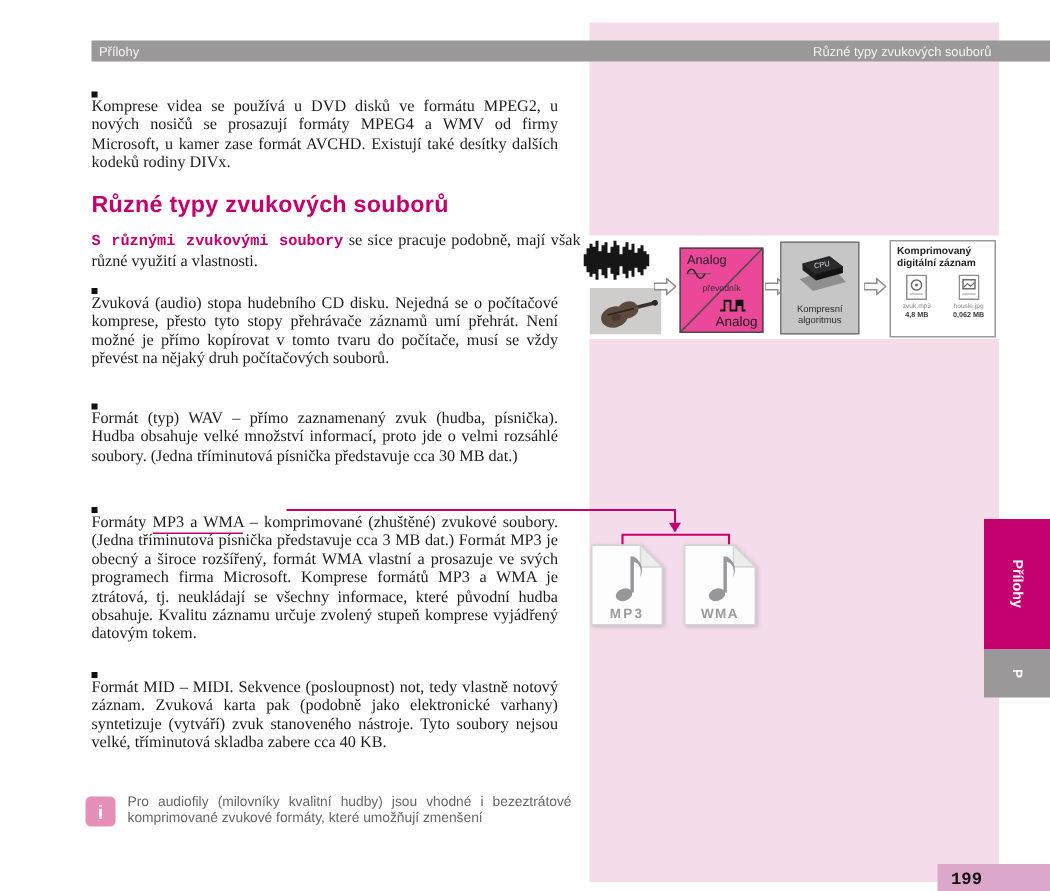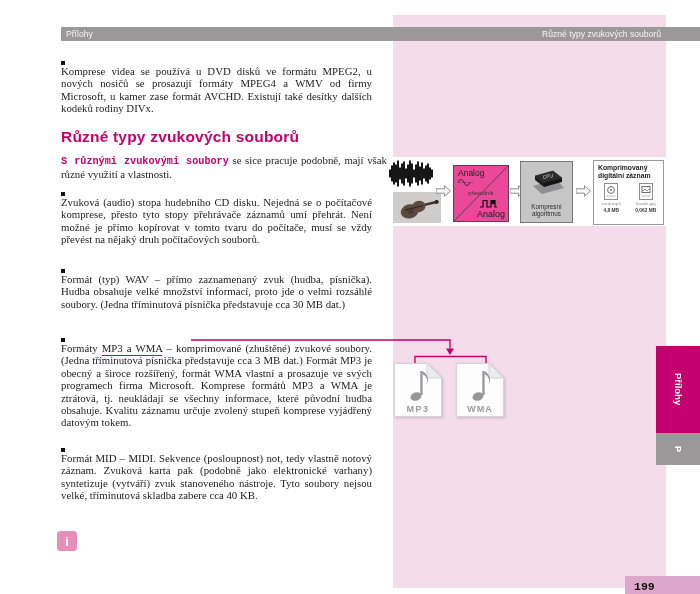--- a/index.html
+++ b/index.html
@@ -120,20 +120,21 @@
     <p class="btext"><span>Formáty </span><span class="u-accent">MP3 a WMA</span><span> – komprimované (zhuštěné) zvukové soubory. (Jedna tříminutová písnička představuje cca 3 MB dat.) Formát MP3 je obecný a široce rozšířený, formát WMA vlastní a prosazuje ve svých programech firma Microsoft. Komprese formátů MP3 a WMA je ztrátová, tj. neukládají se všechny informace, které původní hudba obsahuje. Kvalitu záznamu určuje zvolený stupeň komprese vyjádřený datovým tokem.</span></p>
   </div>
 
   <div class="abs bullet" style="top:446px">
     <span class="marker"></span>
     <p class="btext">Formát MID – MIDI. Sekvence (posloupnost) not, tedy vlastně notový záznam. Zvuková karta pak (podobně jako elektronické varhany) syntetizuje (vytváří) zvuk stanoveného nástroje. Tyto soubory nejsou velké, tříminutová skladba zabere cca 40 KB.</p>
   </div>
 
   <div class="abs note">
     <div class="note-icon">i</div>
+    <p class="note-text">Pro audiofily (milovníky kvalitní hudby) jsou vhodné i bezeztrátové komprimované zvukové formáty, které umožňují zmenšení</p>
   </div>
 
   <div class="abs diagram">
 
     <svg class="abs" style="left:1px;top:3px" width="44" height="27" viewBox="0 0 44 27">
       <path stroke="#161616" stroke-width="2" fill="none" d="M1,9.5 V17.5 M3,5.5 V21.5 M5,2.5 V24.5 M7,4.5 V22.5 M9,0.5 V26.5 M11,7.5 V19.5 M13,3.5 V23.5 M15,1.5 V25.5 M17,8.5 V18.5 M19,4.5 V22.5 M21,0.5 V26.5 M23,3.5 V23.5 M25,9.5 V17.5 M27,4.5 V22.5 M29,1.5 V25.5 M31,6.5 V20.5 M33,2.5 V24.5 M35,8.5 V18.5 M37,5.5 V21.5 M39,3.5 V23.5 M41,7.5 V19.5 M43,9.5 V17.5"></path>
     </svg>
 
     <svg class="abs" style="left:5px;top:35px" width="48" height="31" viewBox="0 0 48 31">
       <rect x="0" y="0" width="48" height="31" fill="#cfcdcc"></rect>

